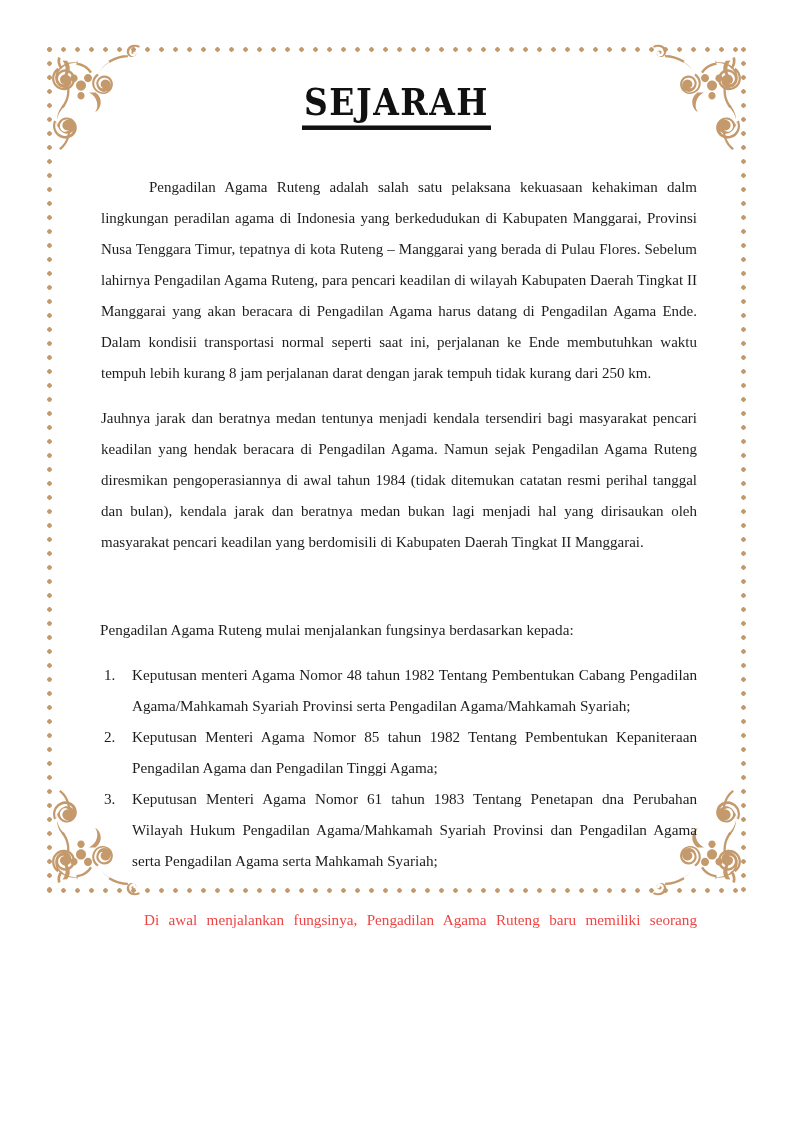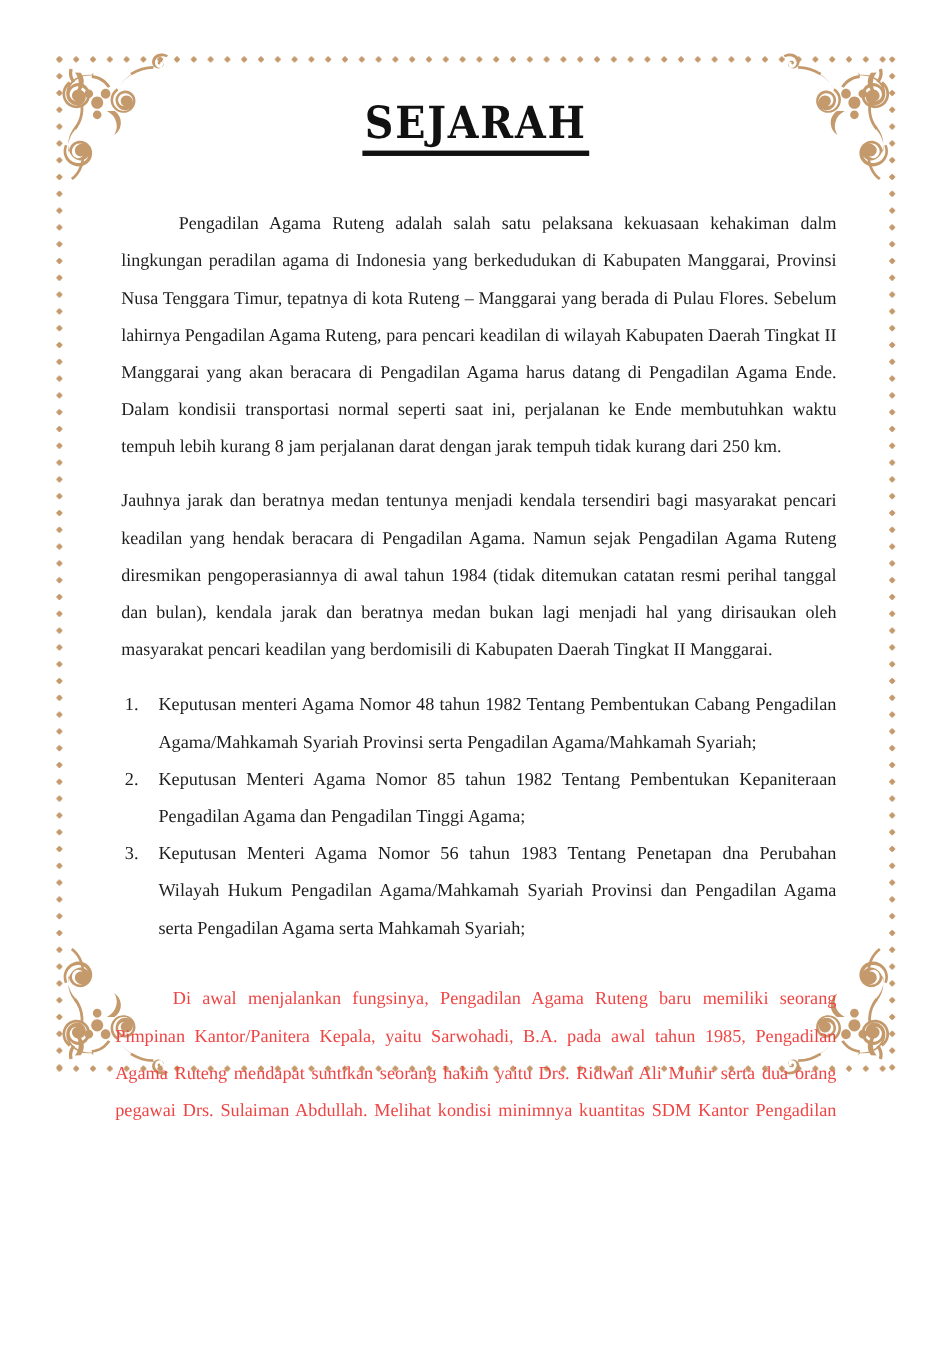--- a/index.html
+++ b/index.html
@@ -254,23 +254,24 @@
   <div class="content">
 
     <h1 class="doc-title">
       <span class="title-inner">SEJARAH</span>
     </h1>
 
     <p class="body-par indent-first">Pengadilan Agama Ruteng adalah salah satu pelaksana kekuasaan kehakiman dalm lingkungan peradilan agama di Indonesia yang berkedudukan di Kabupaten Manggarai, Provinsi Nusa Tenggara Timur, tepatnya di kota Ruteng – Manggarai yang berada di Pulau Flores. Sebelum lahirnya Pengadilan Agama Ruteng, para pencari keadilan di wilayah Kabupaten Daerah Tingkat II Manggarai yang akan beracara di Pengadilan Agama harus datang di Pengadilan Agama Ende. Dalam kondisii transportasi normal seperti saat ini, perjalanan ke Ende membutuhkan waktu tempuh lebih kurang 8 jam perjalanan darat dengan jarak tempuh tidak kurang dari 250 km.</p>
 
     <p class="body-par">Jauhnya jarak dan beratnya medan tentunya menjadi kendala tersendiri bagi masyarakat pencari keadilan yang hendak beracara di Pengadilan Agama. Namun sejak Pengadilan Agama Ruteng diresmikan pengoperasiannya di awal tahun 1984 (tidak ditemukan catatan resmi perihal tanggal dan bulan), kendala jarak dan beratnya medan bukan lagi menjadi hal yang dirisaukan oleh masyarakat pencari keadilan yang berdomisili di Kabupaten Daerah Tingkat II Manggarai.</p>
 
+    <p class="lead-in">Pengadilan Agama Ruteng mulai menjalankan fungsinya berdasarkan kepada:</p>
 
     <ol class="law-list">
       <li>Keputusan menteri Agama Nomor 48 tahun 1982 Tentang Pembentukan Cabang Pengadilan Agama/Mahkamah Syariah Provinsi serta Pengadilan Agama/Mahkamah Syariah;</li>
       <li>Keputusan Menteri Agama Nomor 85 tahun 1982 Tentang Pembentukan Kepaniteraan Pengadilan Agama dan Pengadilan Tinggi Agama;</li>
-      <li>Keputusan Menteri Agama Nomor 56 tahun 1983 Tentang Penetapan dna Perubahan Wilayah Hukum Pengadilan Agama/Mahkamah Syariah Provinsi dan Pengadilan Agama serta Pengadilan Agama serta Mahkamah Syariah;</li>
+      <li>Keputusan Menteri Agama Nomor 61 tahun 1983 Tentang Penetapan dna Perubahan Wilayah Hukum Pengadilan Agama/Mahkamah Syariah Provinsi dan Pengadilan Agama serta Pengadilan Agama serta Mahkamah Syariah;</li>
     </ol>
 
     <p class="closing-par">Di awal menjalankan fungsinya, Pengadilan Agama Ruteng baru memiliki seorang Pimpinan Kantor/Panitera Kepala, yaitu Sarwohadi, B.A. pada awal tahun 1985, Pengadilan Agama Ruteng mendapat suntikan seorang hakim yaitu Drs. Ridwan Ali Munir serta dua orang pegawai Drs. Sulaiman Abdullah. Melihat kondisi minimnya kuantitas SDM Kantor Pengadilan Agama saat itu, bapak Sarwohadi, B.A. selaku Panitera Kepala</p>
 
   </div>
 </div>
 
 </body></html>

